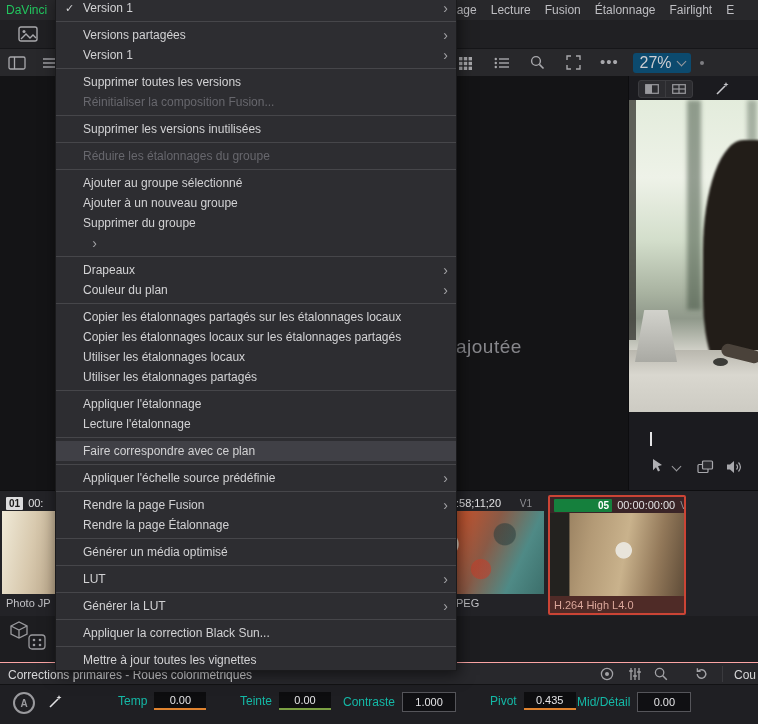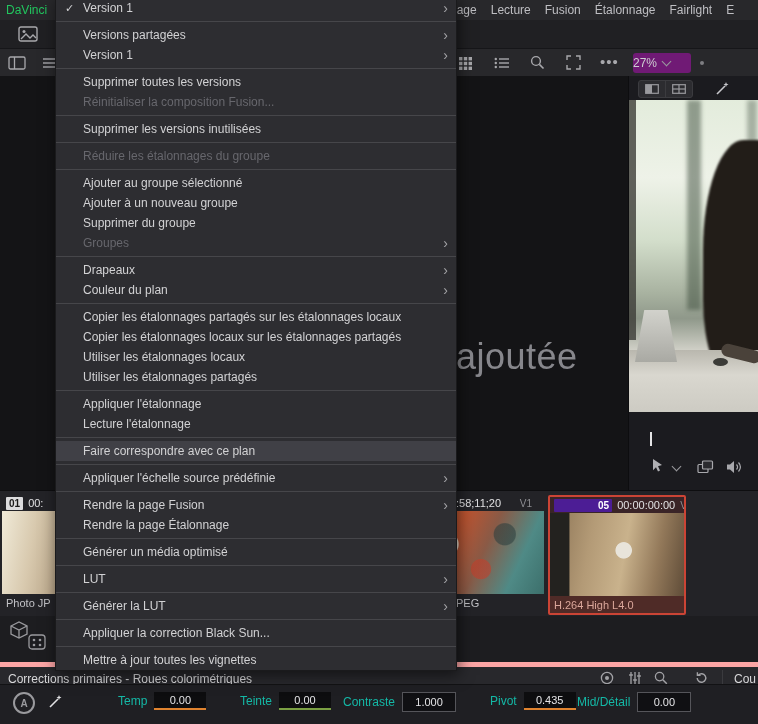--- a/index.html
+++ b/index.html
@@ -8,30 +8,30 @@
   .abs{position:absolute;}
   svg{display:block;}
 
   
   .topbar{left:0;top:0;width:758px;height:20px;background:#28282b;border-bottom:1px solid #141416;}
   .app-title{left:6px;top:3px;font-size:12px;color:#22c55e;white-space:nowrap;}
   .menubar{left:450px;top:3px;display:flex;gap:14px;font-size:12px;color:#bebec2;white-space:nowrap;}
   .mb-item{cursor:default;}
   .row2{left:0;top:20px;width:758px;height:28px;background:#202023;}
   .toolbar{left:0;top:48px;width:758px;height:28px;background:#28282b;border-top:1px solid #161619;border-bottom:1px solid #101013;}
-  .zoombox{left:633px;top:4px;width:58px;height:20px;background:#701a75;border-radius:3px;
-           display:flex;align-items:center;gap:6px;font-size:12px;color:#cdcdd1;}
+  .zoombox{left:633px;top:4px;width:58px;height:20px;background:#0c4a6e;border-radius:3px;
+           display:flex;align-items:center;justify-content:center;gap:6px;font-size:16px;color:#cdcdd1;}
   .chev{width:6px;height:6px;border-right:1.5px solid #9a9a9e;border-bottom:1.5px solid #9a9a9e;
         display:inline-block;transform:rotate(45deg);margin-top:-3px;}
   .dots{font-size:15px;color:#a8a8ac;letter-spacing:1px;}
   .tinydot{left:700px;top:12px;width:4px;height:4px;border-radius:50%;background:#7e7e82;}
 
   
   .leftvoid{left:0;top:76px;width:628px;height:414px;background:#141416;}
-  .toast{left:456px;top:260px;font-size:36px;color:#87878c;letter-spacing:.5px;}
+  .toast{left:456px;top:260px;font-size:19px;color:#87878c;letter-spacing:.5px;}
 
   
   .viewer{left:628px;top:76px;width:130px;height:414px;background:#1b1b1f;border-left:1px solid #0d0d0f;}
   .seg{left:9px;top:4px;display:flex;background:#2c2c30;border:1px solid #3b3b3f;border-radius:3px;}
   .seg-cell{padding:3px 6px;}
   .seg-cell + .seg-cell{border-left:1px solid #3b3b3f;}
   .vimg{left:0;top:24px;width:130px;height:312px;overflow:hidden;
         background:linear-gradient(180deg,#e3ecdc 0%,#eef2e8 25%,#d3decb 45%,#a8b2a0 62%,#8f988a 70%,#cfcfc6 80%,#d8d6ce 92%,#cac8c0 100%);}
   .vi-mul1{left:58px;top:0;width:14px;height:210px;background:rgba(58,74,58,.5);filter:blur(2px);}
   .vi-mul2{left:118px;top:0;width:10px;height:200px;background:rgba(70,85,70,.4);filter:blur(2px);}
@@ -45,39 +45,39 @@
   .jogtick{left:21px;top:356px;width:2px;height:14px;background:#e4e4e6;}
 
   
   .timeline{left:0;top:490px;width:758px;height:126px;background:#232327;border-top:1px solid #0e0e10;}
   .clip{position:absolute;top:4px;height:116px;display:flex;flex-direction:column;overflow:hidden;}
   .clip.sel{border:2px solid #cb4435;border-radius:2px;background:#2c2023;}
   .clip-h{height:16px;display:flex;align-items:center;gap:5px;font-size:11px;color:#e0e0e2;overflow:hidden;white-space:nowrap;}
   .clip.sel .clip-h{background:#3a2427;}
   .badge{height:13px;padding:0 3px;font-size:10px;font-weight:bold;display:flex;align-items:center;border-radius:1px;}
   .badge.light{background:#dcdcde;color:#1a1a1a;}
-  .badge.red{background:#4c1d95;color:#fff;padding-left:44px;}
+  .badge.red{background:#15803d;color:#fff;padding-left:44px;}
   .track{margin-left:auto;margin-right:12px;font-size:10px;color:#8e8e93;}
   .thumb{flex:1;}
   .thumb-interior{background:linear-gradient(100deg,#f0ead8 0%,#d8c9ae 25%,#b5a184 50%,#8a7458 75%,#5c4c3a 100%);}
   .thumb-aerial{background:
      radial-gradient(circle at 30% 40%, rgba(235,232,220,.9) 0 11%, transparent 12%),
      radial-gradient(circle at 72% 28%, rgba(40,60,60,.55) 0 9%, transparent 10%),
      radial-gradient(circle at 55% 70%, rgba(200,60,40,.55) 0 10%, transparent 11%),
      linear-gradient(115deg,#d07a3e 0%,#bd5431 35%,#8a5a46 55%,#4f8a86 78%,#3c6f6b 100%);}
   .thumb-desk{background:
      linear-gradient(90deg,#23221f 0 14%,rgba(0,0,0,0) 15%),
      radial-gradient(circle at 55% 45%, #e8e4da 0 9%, transparent 10%),
      linear-gradient(100deg,#8a7254 0%,#b39a76 30%,#c9b28c 55%,#93795a 78%,#5f4c38 100%);}
   .clip-f{height:17px;display:flex;align-items:center;font-size:11px;color:#c2c2c6;overflow:hidden;white-space:nowrap;}
   .clip.sel .clip-f{background:#4f2b27;color:#dba79b;}
 
   
   .midgap{left:0;top:616px;width:758px;height:46px;background:#1d1d20;}
-  .sectionbar{left:0;top:662px;width:758px;height:22px;background:#28282c;border-top:5px solid #fca5a5;text-decoration:underline;}
+  .sectionbar{left:0;top:662px;width:758px;height:22px;background:#28282c;border-top:1px solid #fca5a5;text-decoration:underline;}
   .section-title{left:8px;top:5px;font-size:12px;color:#d8d8da;white-space:nowrap;}
   .vdiv{width:1px;height:16px;background:#3a3a3e;}
   .cou{font-size:12px;color:#d8d8da;}
   .controlsbar{left:0;top:684px;width:758px;height:40px;background:#1f1f23;border-top:1px solid #121214;}
   .circleA{left:13px;top:7px;width:18px;height:18px;border:2px solid #9a9a9e;border-radius:50%;
            display:flex;align-items:center;justify-content:center;font-size:10px;font-weight:bold;color:#9a9a9e;}
   .field{position:absolute;top:7px;display:flex;align-items:center;gap:7px;}
   .f-label{font-size:12px;color:#14b8a6;white-space:nowrap;}
   .f-box{height:16px;min-width:44px;padding:0 4px;background:#0d0d0f;display:flex;align-items:center;justify-content:center;
          font-size:11px;color:#e4e4e6;}
@@ -404,21 +404,20 @@
         <span class="m-lab">Ajouter à un nouveau groupe</span>
         <span class="m-arr"></span>
       </div>
       <div class="m-item">
         <span class="m-check"></span>
         <span class="m-lab">Supprimer du groupe</span>
         <span class="m-arr"></span>
       </div>
       <div class="m-item dis">
         <span class="m-check"></span>
-        <span class="m-lab">Groupes</span>
         <span class="m-arr">›</span>
       </div>
       <div class="m-sep"></div>
       <div class="m-item">
         <span class="m-check"></span>
         <span class="m-lab">Drapeaux</span>
         <span class="m-arr">›</span>
       </div>
       <div class="m-item">
         <span class="m-check"></span>

